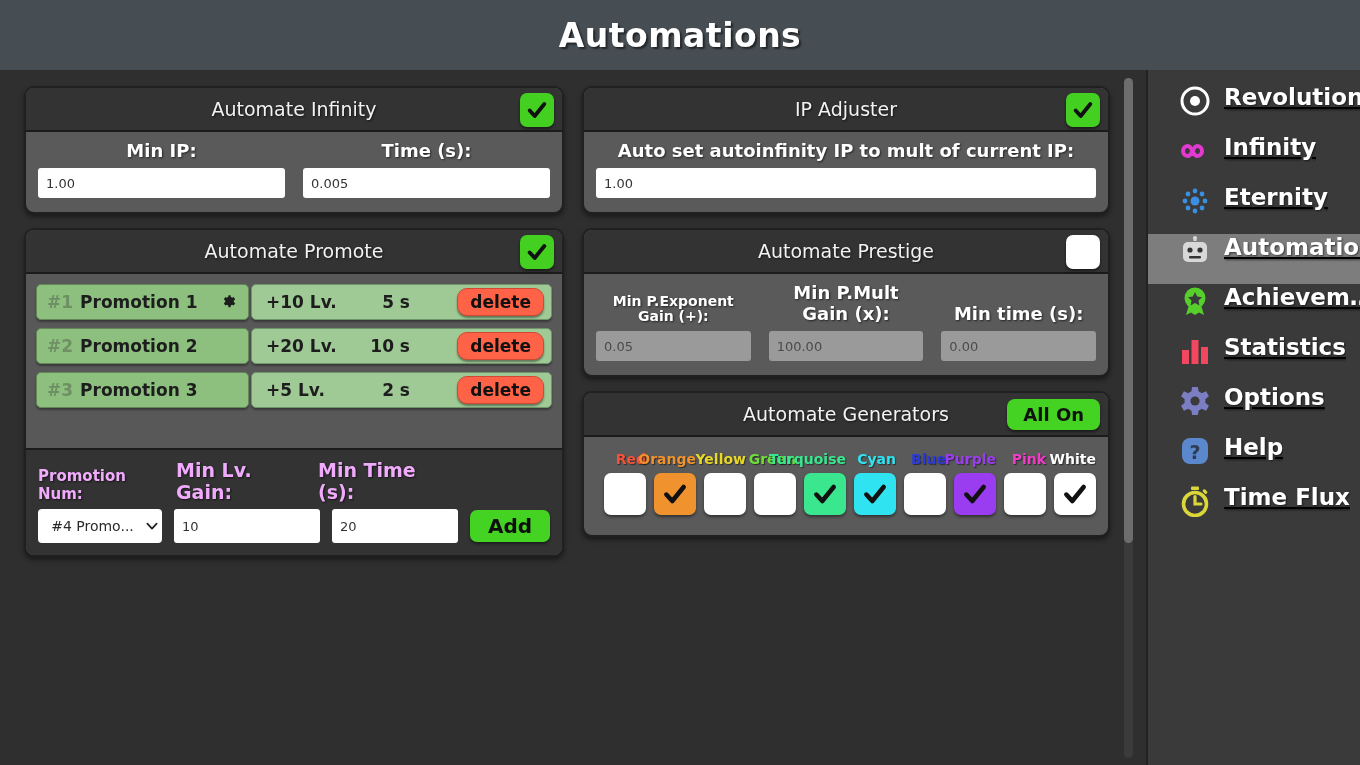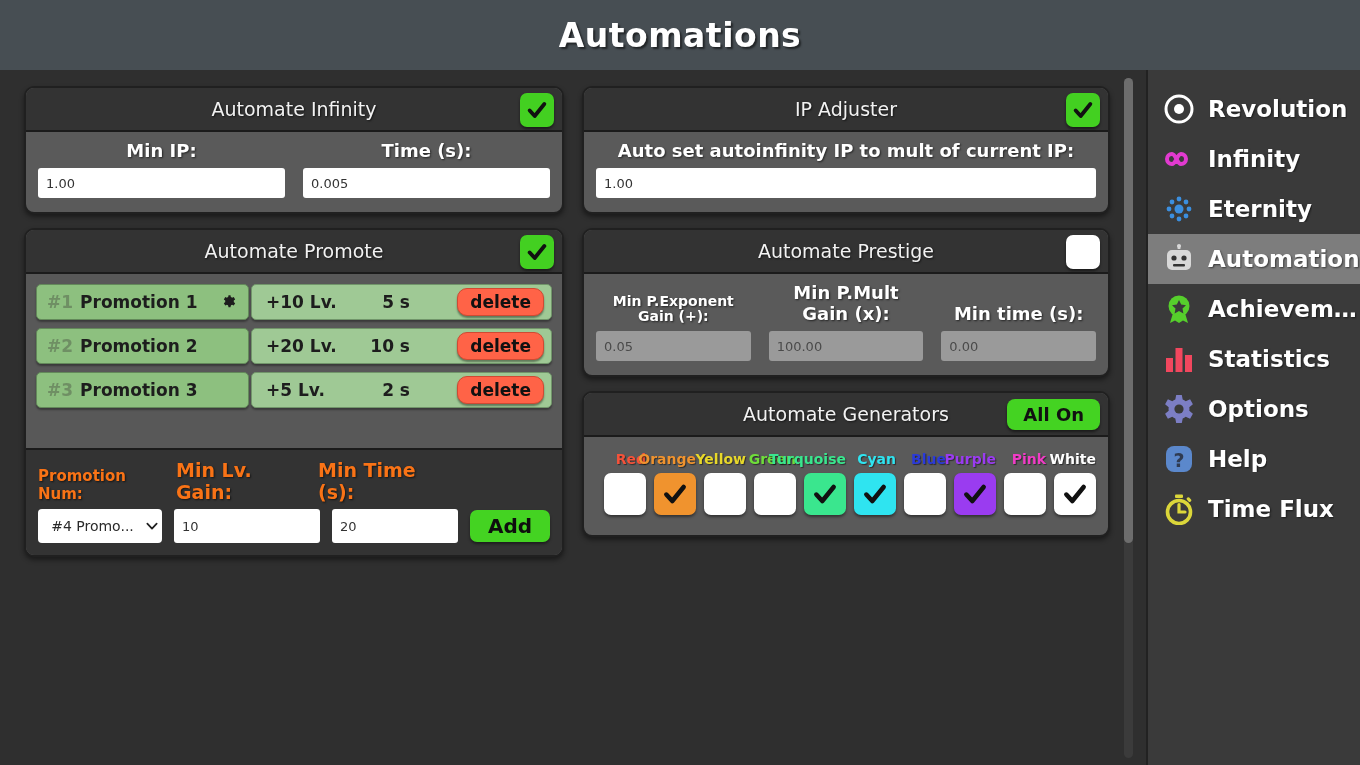--- a/index.html
+++ b/index.html
@@ -128,21 +128,21 @@
     padding: 3px 12px; cursor: pointer; font-family: inherit;
     box-shadow: 0 2px 2px rgba(0,0,0,.4);
   }
 
   .addbar {
     background: #333333; border-top: 2px solid #1b1b1b;
     padding: 9px 12px 12px;
   }
   .addbar-labels { display: flex; align-items: flex-end; gap: 12px; margin-bottom: 6px; }
   .addbar-labels .al {
-    color: #f97316; font-weight: 700;
+    color: #f0abfc; font-weight: 700;
     text-shadow: 1px 1px 2px rgba(0,0,0,.6);
   }
   .al1 { width: 126px; font-size: 15px; }
   .al2 { width: 130px; font-size: 19px; }
   .al3 { width: 130px; font-size: 19px; }
   .addbar-ctrls { display: flex; align-items: center; gap: 12px; }
   .sel {
     width: 124px; height: 34px; border-radius: 4px; border: none;
     background: #fff; color: #2a2a2a; font-size: 14px; font-family: inherit;
     display: flex; align-items: center; justify-content: center; gap: 10px;
@@ -186,22 +186,22 @@
 
   
   #sidebar {
     position: absolute; left: 1146px; top: 70px;
     width: 214px; height: 695px;
     background: #3a3a3a;
     border-left: 2px solid #222;
     padding-top: 14px;
   }
   .side-item {
-    display: flex; align-items: center; gap: 12px;
-    height: 50px; padding-left: 14px; cursor: pointer;
+    display: flex; gap: 12px;
+    height: 50px; padding-left: 30px; cursor: pointer; text-decoration: underline;
   }
   .side-item.active { background: #7d7d7d; }
   .side-item .sicon { width: 34px; height: 34px; display: flex; align-items: center; justify-content: center; flex: 0 0 34px; }
   .side-item .slabel {
     color: #ffffff; font-size: 23px; font-weight: 700;
     text-shadow: 1px 1px 2px rgba(0,0,0,.55);
     white-space: nowrap; overflow: hidden;
   }
 </style>
 </head>

